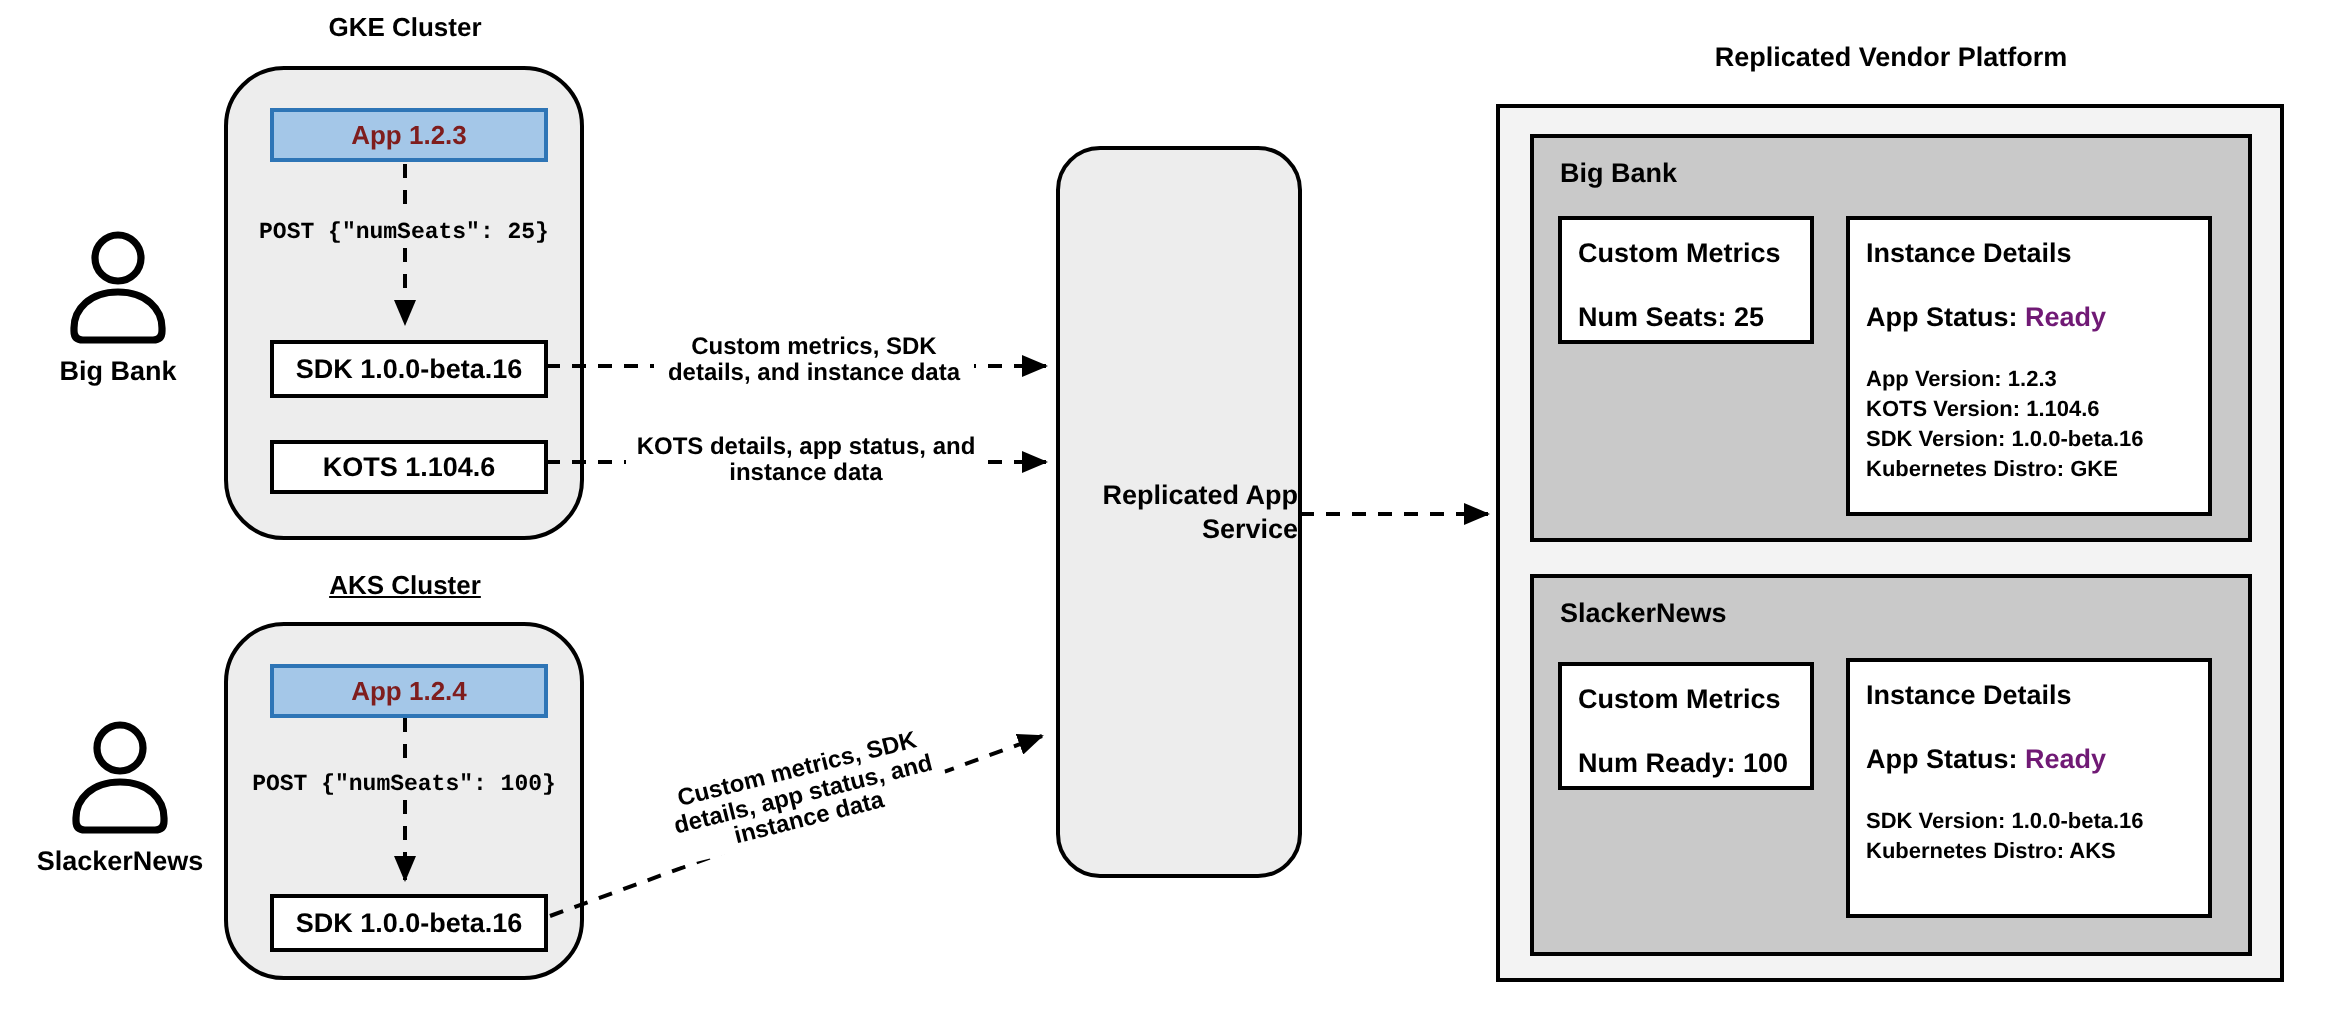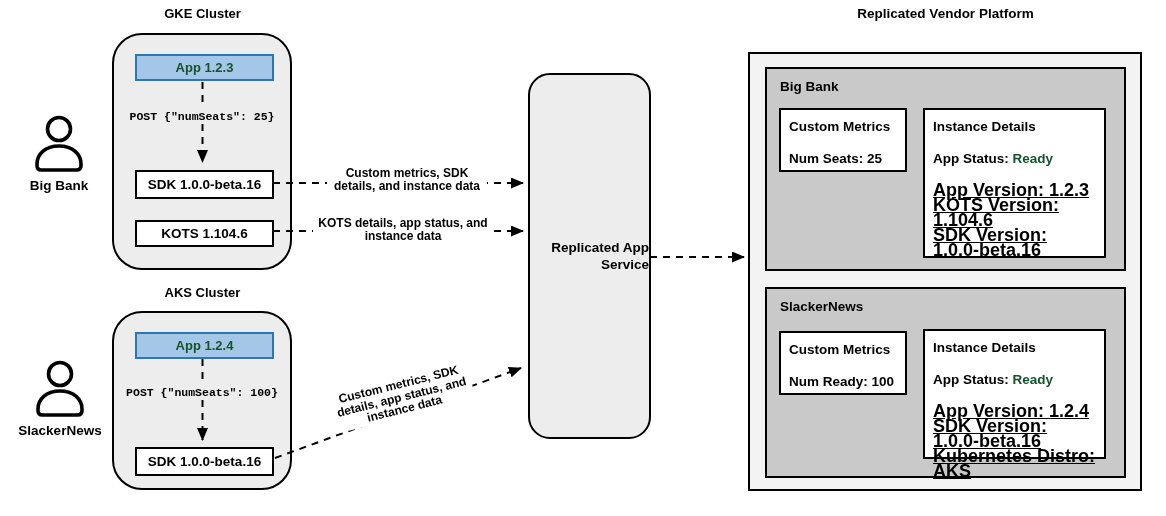--- a/index.html
+++ b/index.html
@@ -9,21 +9,21 @@
     overflow:hidden;
   }
   
   .cluster{
     position:absolute;background:#ededed;border:2.5px solid #000;border-radius:30px;
   }
   .cluster-title{
     position:absolute;text-align:center;font-size:13px;
   }
   .app-box{
-    position:absolute;background:#a4c7e8;border:2px solid #2e75b6;color:#14532d;
+    position:absolute;background:#a4c7e8;border:2px solid #2e75b6;color:#7f1d1d;
     font-size:13px;display:flex;align-items:center;justify-content:center;
   }
   .post-label{
     position:absolute;left:0;right:0;text-align:center;
     font-family:"Liberation Mono",monospace;font-size:11.5px;font-weight:bold;
   }
   .white-box{
     position:absolute;background:#fff;border:2.5px solid #000;
     font-size:13.5px;display:flex;align-items:center;justify-content:center;
   }
@@ -48,22 +48,22 @@
   .vendor-box{position:absolute;background:#f3f3f3;border:2.5px solid #000;}
   .customer-box{position:absolute;background:#c9c9c9;border:2.5px solid #000;}
   .customer-name{position:absolute;left:13px;top:10px;font-size:13.5px;}
   .panel{
     position:absolute;background:#fff;border:2.5px solid #000;
     padding:9px 8px;font-size:13px;
   }
   .panel-title{font-size:13.5px;}
   .metric-value{margin-top:17px;font-size:13.5px;}
   .status-line{margin-top:17px;font-size:13.5px;}
-  .green{color:#14532d;}
-  .detail-lines{margin-top:17px;font-size:18px;line-height:15px;text-decoration:underline;}
+  .green{color:#701a75;}
+  .detail-lines{margin-top:17px;font-size:11px;line-height:15px;}
   
   .connectors{position:absolute;left:0;top:0;z-index:2;pointer-events:none;}
   .dash{stroke:#000;stroke-width:2;fill:none;stroke-dasharray:7 6;}
 </style>
 </head>
 <body>
 
 <div class="canvas">
 
   <svg class="connectors" width="1166" height="516">
@@ -91,78 +91,78 @@
   </div>
 
   <div class="person" style="left:18px;top:113px;width:82px;">
     <svg width="58" height="62" viewBox="0 0 58 62">
       <circle cx="29" cy="16" r="11.5" fill="none" stroke="#000" stroke-width="3.6"></circle>
       <path d="M29 33 C15 33 7 41.5 7 51 L7 52.5 Q7 57 11.5 57 L46.5 57 Q51 57 51 52.5 L51 51 C51 41.5 43 33 29 33 Z" fill="none" stroke="#000" stroke-width="3.6" stroke-linejoin="round"></path>
     </svg>
     <div class="person-label">Big Bank</div>
   </div>
 
-  <div class="cluster-title" style="left:112px;top:285px;width:181px;">AKS Cluster</div>
+  <div class="cluster-title" style="left:112px;top:285px;width:181px;text-decoration:underline;">AKS Cluster</div>
   <div class="cluster" style="left:112px;top:311px;width:176px;height:175px;">
     <div class="app-box" style="left:21px;top:19px;width:135px;height:23px;">App 1.2.4</div>
     <div class="post-label" style="top:73px;">POST {"numSeats": 100}</div>
     <div class="white-box" style="left:21px;top:134px;width:135px;height:25px;">SDK 1.0.0-beta.16</div>
   </div>
 
   <div class="person" style="left:8px;top:358px;width:104px;">
     <svg width="58" height="62" viewBox="0 0 58 62">
       <circle cx="29" cy="16" r="11.5" fill="none" stroke="#000" stroke-width="3.6"></circle>
       <path d="M29 33 C15 33 7 41.5 7 51 L7 52.5 Q7 57 11.5 57 L46.5 57 Q51 57 51 52.5 L51 51 C51 41.5 43 33 29 33 Z" fill="none" stroke="#000" stroke-width="3.6" stroke-linejoin="round"></path>
     </svg>
     <div class="person-label">SlackerNews</div>
   </div>
 
   <div class="arrow-label" style="left:313px;top:216px;width:180px;">KOTS details, app status, and instance data</div>
   <div class="arrow-label" style="left:327px;top:166px;width:160px;">Custom metrics, SDK details, and instance data</div>
   <div class="arrow-label rot" style="left:330px;top:377px;width:143px;">Custom metrics, SDK details, app status, and instance data</div>
 
   <div class="service-box" style="left:528px;top:73px;width:119px;height:362px;">Replicated App Service</div>
 
-  <div class="vendor-title" style="left:748px;top:6px;width:395px;">Replicated Vendor Platform</div>
+  <div class="vendor-title" style="left:748px;top:21px;width:395px;">Replicated Vendor Platform</div>
   <div class="vendor-box" style="left:748px;top:52px;width:390px;height:435px;">
 
     <div class="customer-box" style="left:15px;top:13px;width:357px;height:200px;">
       <div class="customer-name">Big Bank</div>
       <div class="panel" style="left:12px;top:39px;width:108px;height:42px;">
         <div class="panel-title">Custom Metrics</div>
         <div class="metric-value">Num Seats: 25</div>
       </div>
       <div class="panel" style="left:156px;top:39px;width:163px;height:128px;">
         <div class="panel-title">Instance Details</div>
         <div class="status-line">
           <span>App Status:</span>
           <span class="green">Ready</span>
         </div>
         <div class="detail-lines">
           <div>App Version: 1.2.3</div>
           <div>KOTS Version: 1.104.6</div>
           <div>SDK Version: 1.0.0-beta.16</div>
+          <div>Kubernetes Distro: GKE</div>
         </div>
       </div>
     </div>
 
     <div class="customer-box" style="left:15px;top:233px;width:357px;height:187px;">
       <div class="customer-name">SlackerNews</div>
       <div class="panel" style="left:12px;top:42px;width:108px;height:42px;">
         <div class="panel-title">Custom Metrics</div>
         <div class="metric-value">Num Ready: 100</div>
       </div>
       <div class="panel" style="left:156px;top:40px;width:163px;height:108px;">
         <div class="panel-title">Instance Details</div>
         <div class="status-line">
           <span>App Status:</span>
           <span class="green">Ready</span>
         </div>
         <div class="detail-lines">
-          <div>App Version: 1.2.4</div>
           <div>SDK Version: 1.0.0-beta.16</div>
           <div>Kubernetes Distro: AKS</div>
         </div>
       </div>
     </div>
 
   </div>
 </div>
 
 </body></html>

